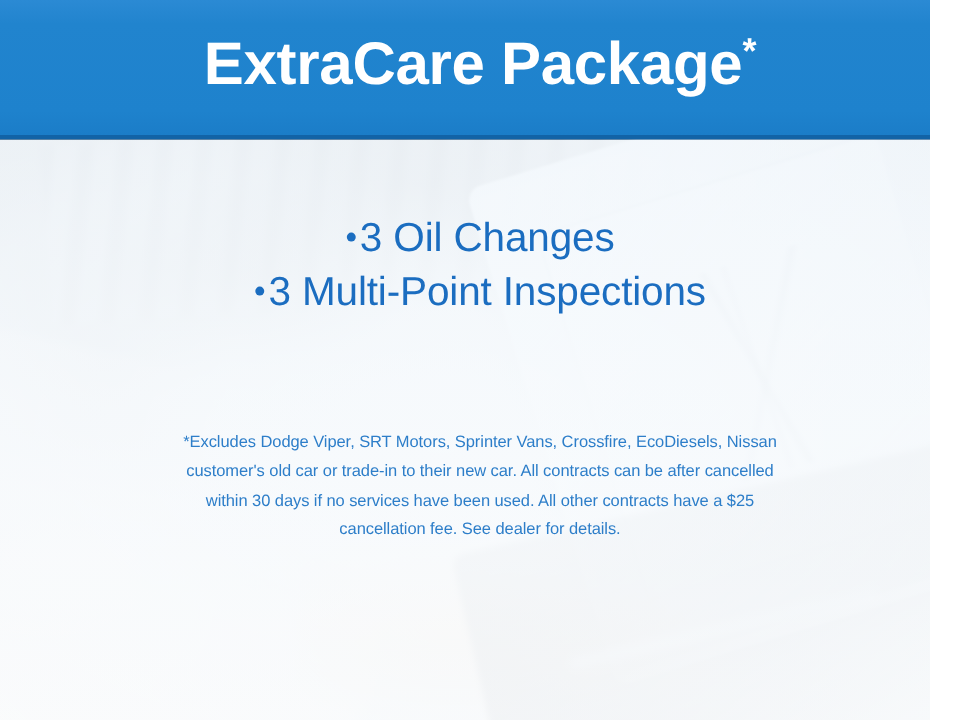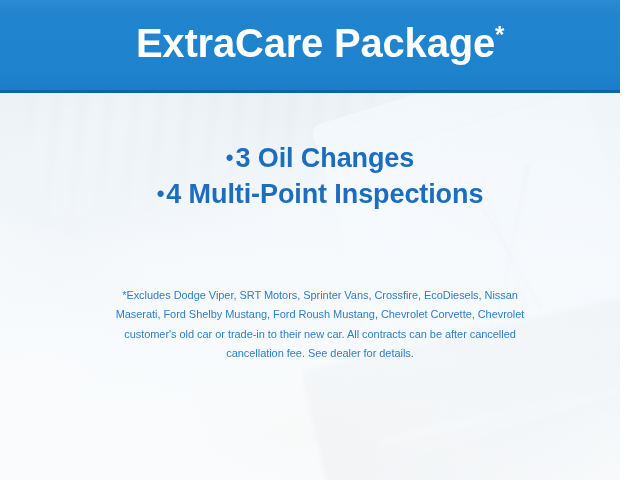--- a/index.html
+++ b/index.html
@@ -167,21 +167,21 @@
   
   .benefits {
     position: absolute;
     left: 0;
     top: 140px;
     width: 640px;
     text-align: center;
   }
   .benefit-line {
     font-size: 27px;
-    font-weight: bold;
+    font-weight: normal;
     color: #1b6dc0;
     line-height: 35px;
     white-space: nowrap;
     letter-spacing: -0.1px;
   }
   .benefit-line .dot {
     font-size: 22px;
     vertical-align: 2px;
     padding-right: 2px;
   }
@@ -227,23 +227,23 @@
     <div class="bg-layer bg-bluecast"></div>
   </div>
 
   <div class="header-bar">
     <div class="header-title"><span>ExtraCare Package</span><span class="star">*</span></div>
   </div>
   <div class="header-rule"></div>
 
   <div class="benefits">
     <div class="benefit-line"><span class="dot">•</span><span>3 Oil Changes</span></div>
-    <div class="benefit-line"><span class="dot">•</span><span>4 Multi-Point Inspections</span></div>
+    <div class="benefit-line"><span class="dot">•</span><span>3 Multi-Point Inspections</span></div>
   </div>
 
   <div class="fine-print">
     <div class="fine-line">*Excludes Dodge Viper, SRT Motors, Sprinter Vans, Crossfire, EcoDiesels, Nissan</div>
-    <div class="fine-line">Maserati, Ford Shelby Mustang, Ford Roush Mustang, Chevrolet Corvette, Chevrolet</div>
     <div class="fine-line">customer's old car or trade-in to their new car. All contracts can be after cancelled</div>
+    <div class="fine-line">within 30 days if no services have been used. All other contracts have a $25</div>
     <div class="fine-line">cancellation fee. See dealer for details.</div>
   </div>
 
 </div>
 
 </body></html>

